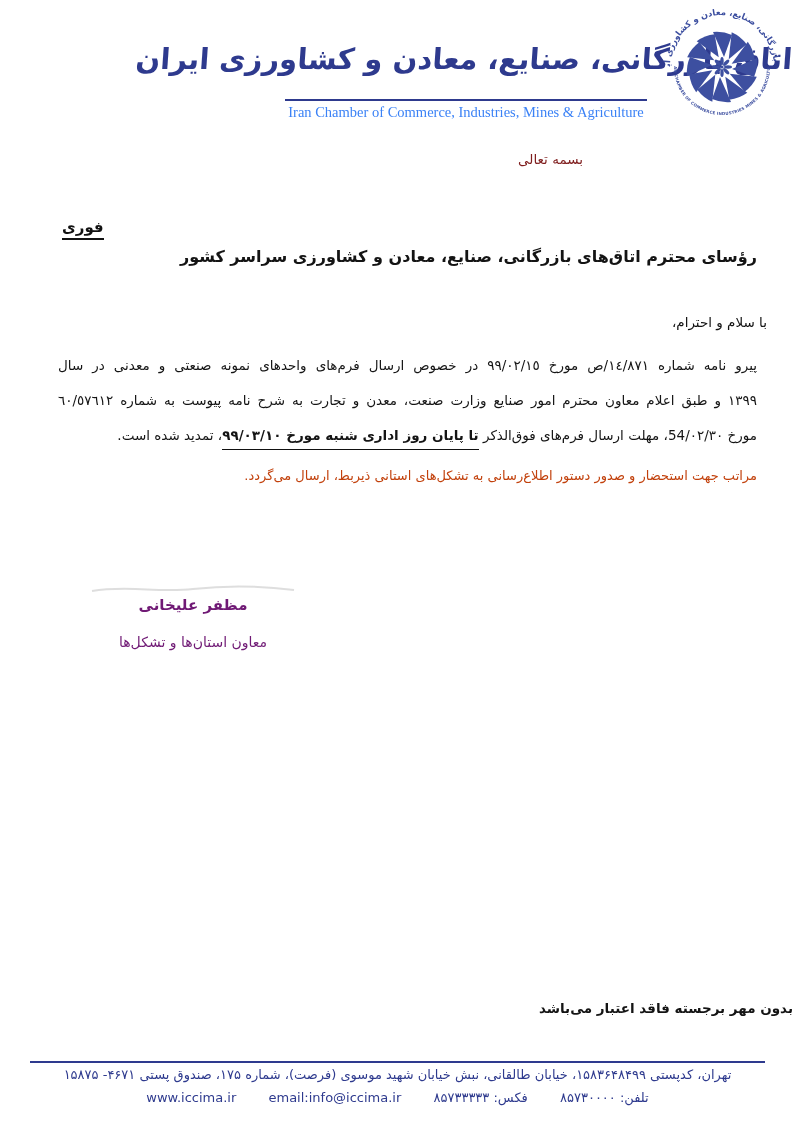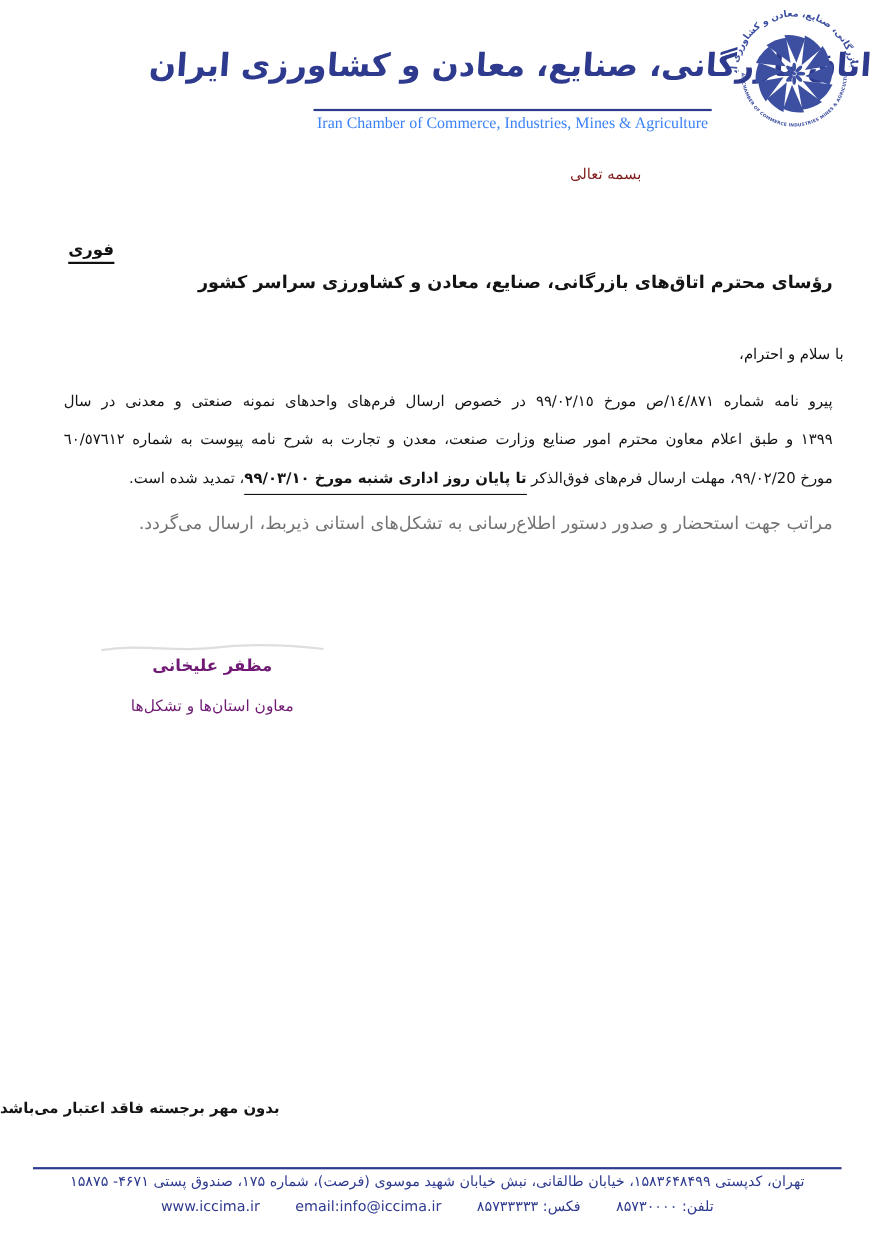--- a/index.html
+++ b/index.html
@@ -48,33 +48,33 @@
   .salutation { position:absolute; top:314px; right:26px; direction:rtl; font-size:13.5px; }
   .bodytext {
     position:absolute; top:348px; right:36px; left:58px;
     direction:rtl; font-size:13.5px; color:#141414;
   }
   .bodytext .line { line-height:35px; }
   .bodytext .just { text-align:justify; text-align-last:justify; }
   .emph { font-weight:bold; border-bottom:1.8px solid #111; padding-bottom:6px; }
   .closing {
     position:absolute; top:458px; right:36px; left:58px;
-    direction:rtl; font-size:16px; line-height:35px; color:#737373;
+    direction:rtl; font-size:13px; line-height:35px; color:#c2410c;
   }
 
   
   .signature { position:absolute; top:580px; left:68px; width:250px; text-align:center; color:#701a75; direction:rtl; }
   .sig-scribble { display:block; margin:0 auto; opacity:.28; }
   .sig-name { font-size:15px; font-weight:bold; }
   .sig-title { font-size:14px; margin-top:20px; }
 
   
   .stamp-note {
     position:absolute; top:1000px; left:0; right:0;
-    text-align:left; direction:rtl;
+    text-align:right; direction:rtl;
     font-size:13.5px; font-weight:bold; color:#141414;
   }
 
   
   .footer-divider { position:absolute; top:1061px; left:30px; right:28px; height:2px; background:#2e3a8e; }
   .footer-address {
     position:absolute; top:1067px; left:30px; right:28px;
     text-align:center; direction:rtl;
     font-size:13px; color:#2e3a8e;
   }
@@ -134,21 +134,21 @@
   </svg>
 
   <div class="besmele">بسمه تعالی</div>
   <div class="urgent">فوری</div>
   <div class="recipient">رؤسای محترم اتاق‌های بازرگانی، صنایع، معادن و کشاورزی سراسر کشور</div>
   <div class="salutation">با سلام و احترام،</div>
 
   <div class="bodytext">
     <div class="line just">پیرو نامه شماره ١٤/٨٧١/ص مورخ ٩٩/٠٢/١٥ در خصوص ارسال فرم‌های واحدهای نمونه صنعتی و معدنی در سال</div>
     <div class="line just">١٣٩٩ و طبق اعلام معاون محترم امور صنایع وزارت صنعت، معدن و تجارت به شرح نامه پیوست به شماره ٦٠/٥٧٦١٢</div>
-    <div class="line"><span>مورخ ٩٩/٠٢/20، مهلت ارسال فرم‌های فوق‌الذکر </span><span class="emph">تا پایان روز اداری شنبه مورخ ٩٩/٠٣/١٠</span><span>، تمدید شده است.</span></div>
+    <div class="line"><span>مورخ 54/٠٢/٣٠، مهلت ارسال فرم‌های فوق‌الذکر </span><span class="emph">تا پایان روز اداری شنبه مورخ ٩٩/٠٣/١٠</span><span>، تمدید شده است.</span></div>
   </div>
   <div class="closing">مراتب جهت استحضار و صدور دستور اطلاع‌رسانی به تشکل‌های استانی ذیربط، ارسال می‌گردد.</div>
 
   <div class="signature">
     <svg class="sig-scribble" width="210" height="16" viewBox="0 0 210 16">
       <path d="M4,11 C 40,5 70,13 105,9 S 175,6 206,10" fill="none" stroke="#8a8a8a" stroke-width="2"></path>
     </svg>
     <div class="sig-name">مظفر علیخانی</div>
     <div class="sig-title">معاون استان‌ها و تشکل‌ها</div>
   </div>

